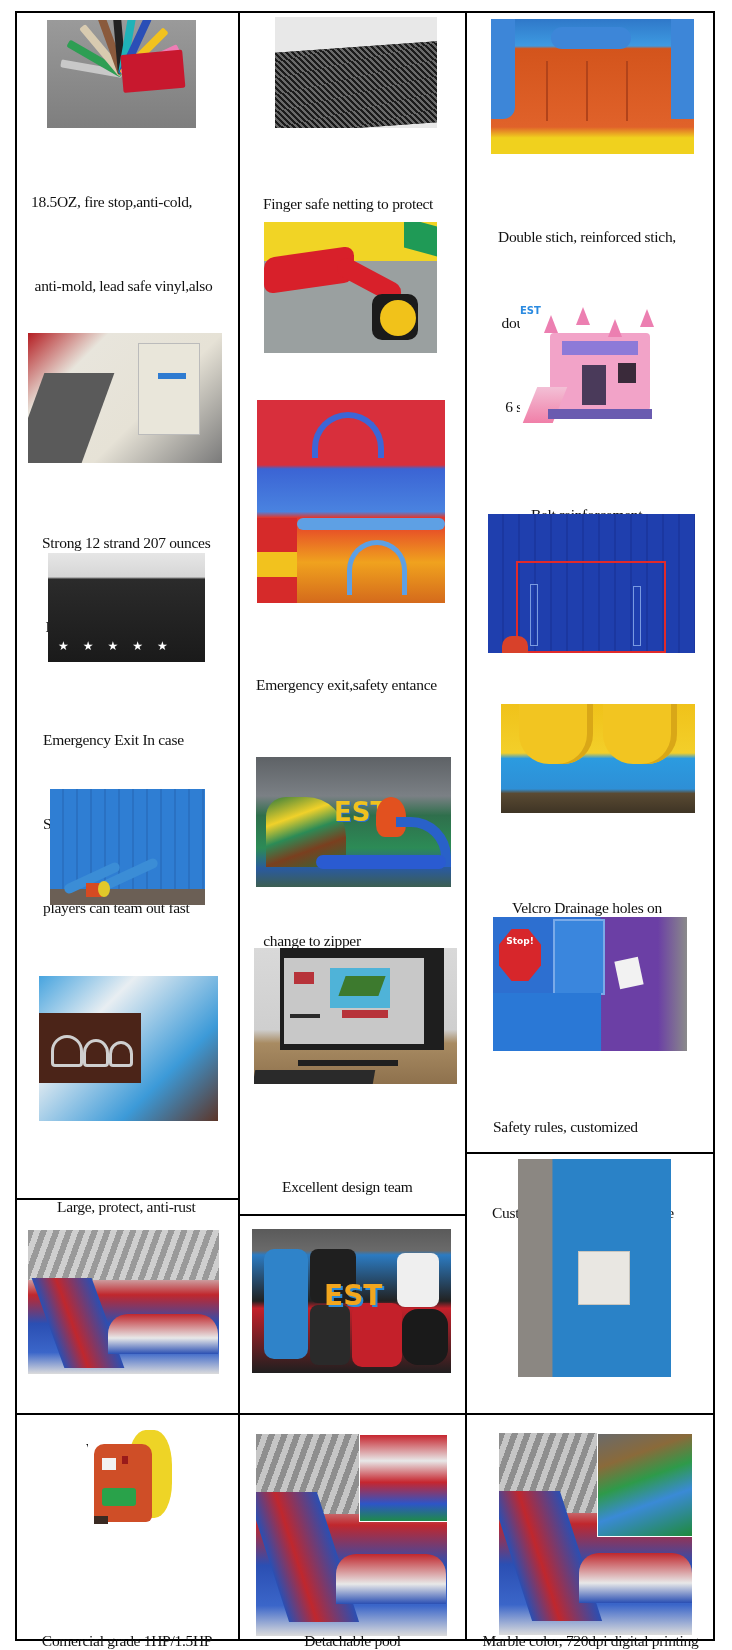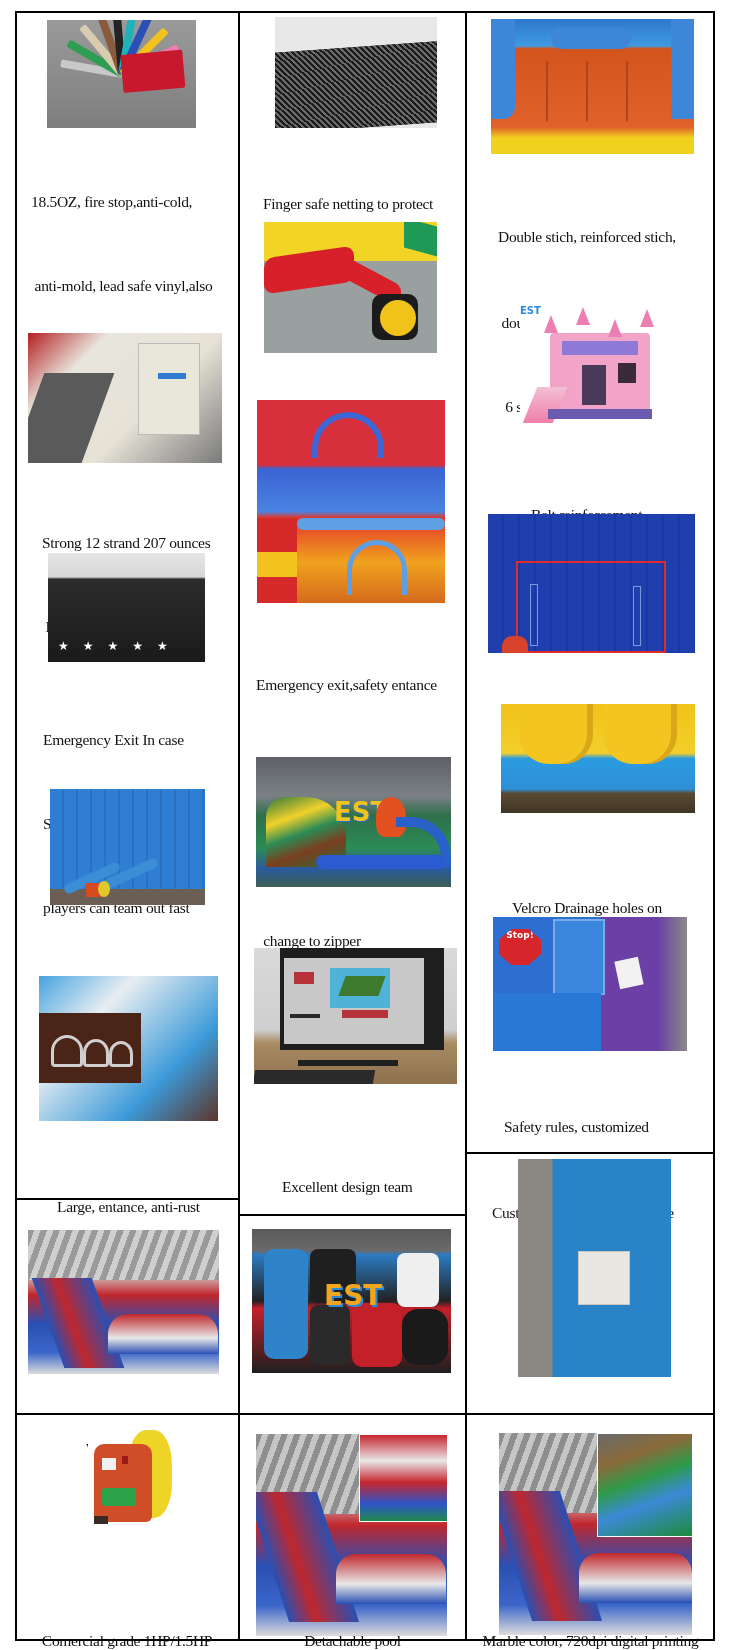--- a/index.html
+++ b/index.html
@@ -115,21 +115,21 @@
 </div>
 
 <div class="img dring" style="left:39px; top:976px; width:179px; height:145px;">
   <div class="dring-inset" style="left:0; top:37px; width:102px; height:70px;">
     <div class="ring" style="left:12px; top:22px; width:26px; height:26px;"></div>
     <div class="ring" style="left:44px; top:26px; width:20px; height:22px;"></div>
     <div class="ring" style="left:70px; top:28px; width:18px; height:20px;"></div>
   </div>
 </div>
 <div class="cap" style="left:57px; top:1137px;">
-  <div>Large, entance, anti-rust</div>
+  <div>Large, protect, anti-rust</div>
   <div style="margin-left:4px; margin-top:-2px;">D-rings anchor</div>
 </div>
 
 <div class="img net-wrap" style="left:275px; top:17px; width:162px; height:111px;">
   <div class="net" style="position:absolute; left:0; top:30px; width:162px; height:81px; transform:skewY(-4deg);"></div>
 </div>
 <div class="cap" style="left:263px; top:134px;">
   <div>Finger safe netting to protect</div>
   <div style="margin-top:6px;"> player fingers</div>
 </div>
@@ -226,29 +226,29 @@
 <div class="img yellowblue" style="left:501px; top:704px; width:194px; height:109px;">
   <div style="position:absolute; left:18px; top:0; width:74px; height:60px; background:#f2c521; border-radius:0 0 30px 30px; box-shadow: inset -6px 0 0 #d9a717;"></div>
   <div style="position:absolute; left:102px; top:0; width:74px; height:60px; background:#f2c521; border-radius:0 0 30px 30px; box-shadow: inset -6px 0 0 #d9a717;"></div>
 </div>
 <div class="cap" style="left:512px; top:838px;">
   <div>Velcro Drainage holes on</div>
   <div style="margin-top:2px;"> all water units</div>
 </div>
 
 <div class="img safety" style="left:493px; top:917px; width:194px; height:134px;">
-  <div class="stop" style="left:6px; top:12px; width:42px; height:36px; line-height:12px; padding-top:0; box-sizing:border-box;">
+  <div class="stop" style="left:6px; top:12px; width:42px; height:52px; line-height:12px; padding-top:6px; box-sizing:border-box;">
     <span>Stop!</span>
   </div>
   <div style="position:absolute; left:60px; top:2px; width:48px; height:72px; background:#3a86dd; border:2px solid #7aaae8;"></div>
   <div style="position:absolute; left:124px; top:42px; width:24px; height:28px; background:#f2f2f2; transform:rotate(-12deg);"></div>
   <div style="position:absolute; left:0; top:76px; width:108px; height:58px; background:#2a78d6;"></div>
 </div>
 <div class="cap" style="left:492px; top:1057px;">
-  <div style="margin-left:12px;">Safety rules, customized</div>
+  <div style="margin-left:1px;">Safety rules, customized</div>
   <div style="margin-top:2px;">Customer logo, unmer website</div>
 </div>
 
 <div class="img slide-big" style="left:28px; top:1230px; width:191px; height:144px;">
   <div style="position:absolute; left:0; top:0; width:191px; height:50px; background:repeating-linear-gradient(110deg,#9a9a9a 0 6px,#cfcfcf 6px 12px);"></div>
   <div style="position:absolute; left:20px; top:48px; width:60px; height:90px; background:linear-gradient(90deg,#2a4fb3,#c0272d 40%,#2a4fb3); transform:skewX(20deg);"></div>
   <div style="position:absolute; left:80px; top:84px; width:110px; height:40px; background:linear-gradient(180deg,#c0272d,#e8e8e8 60%,#2a4fb3); border-radius:20px 20px 0 0;"></div>
 </div>
 <div class="cap" style="left:86px; top:1379px;">
   <div>Water hose</div>

